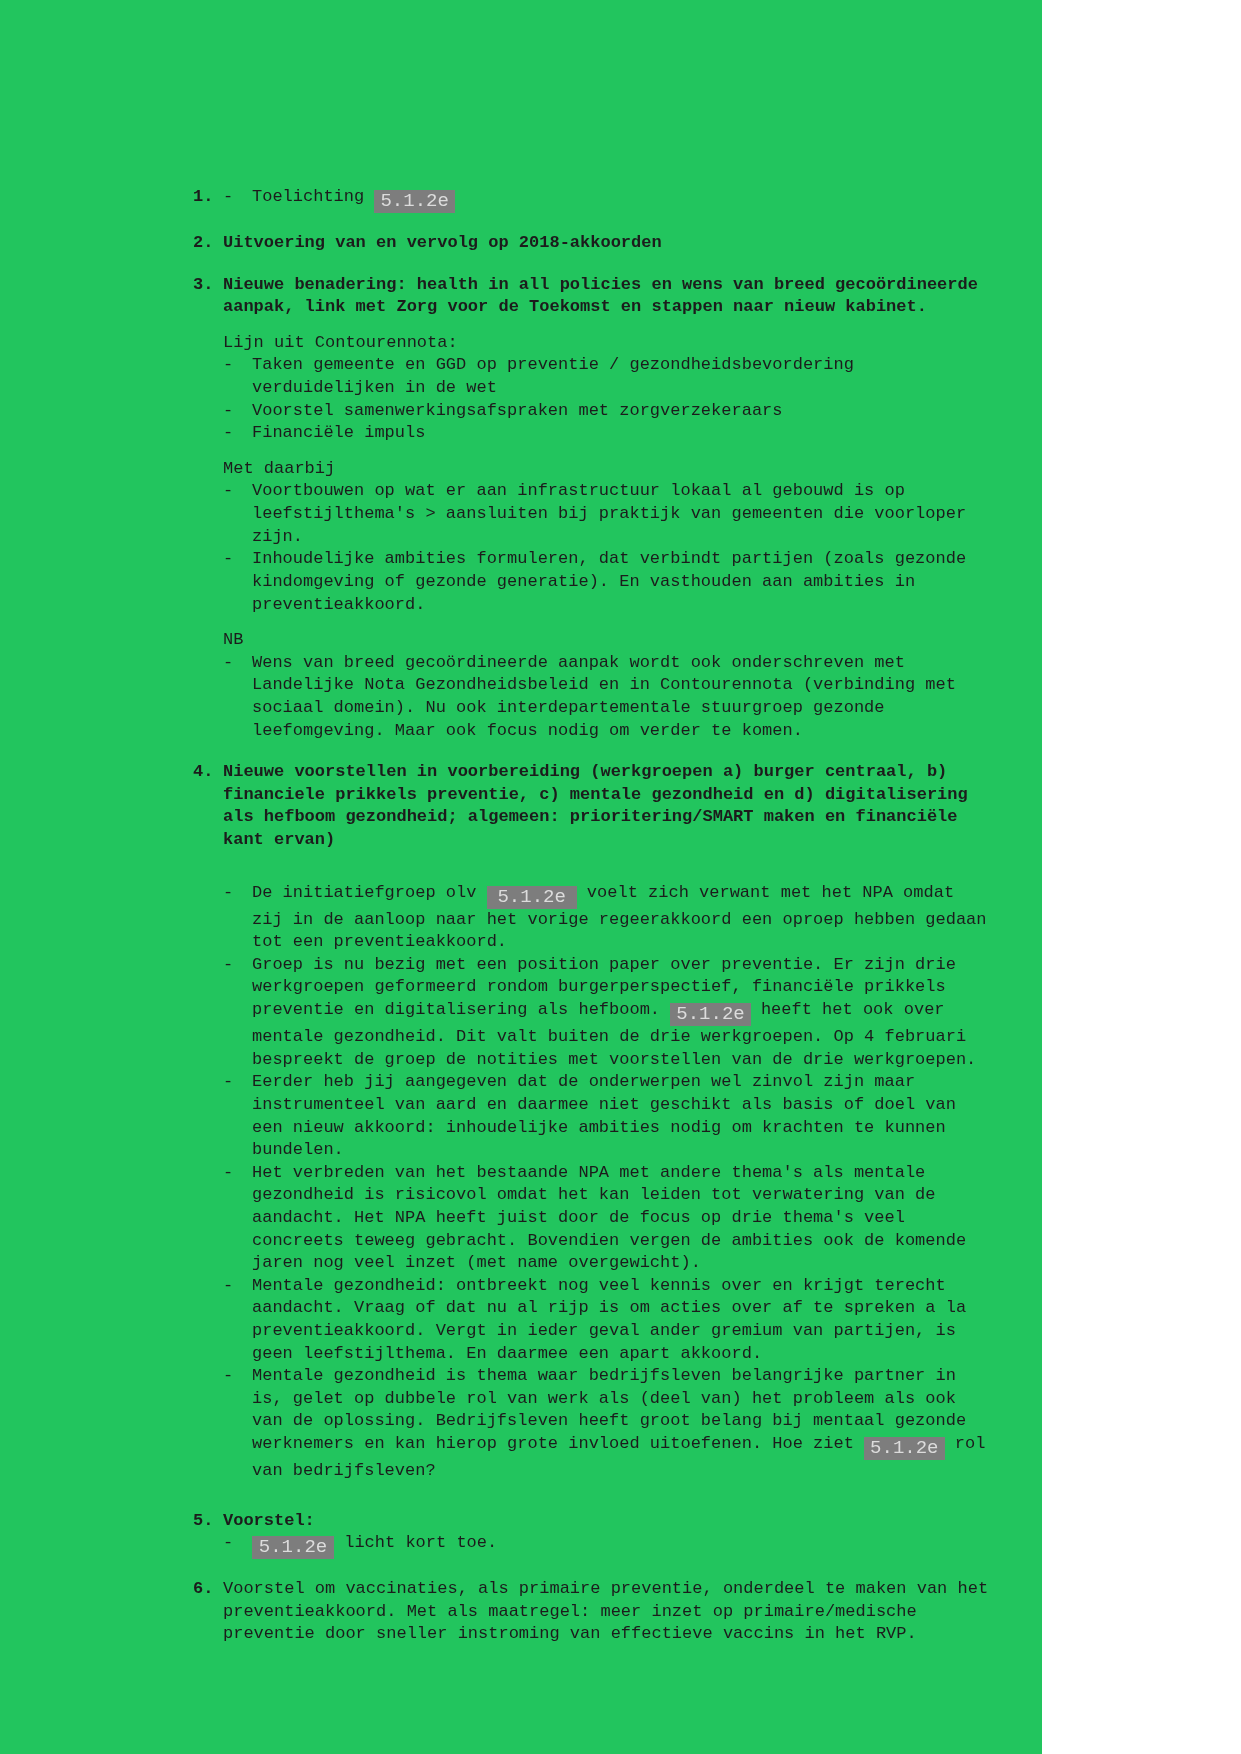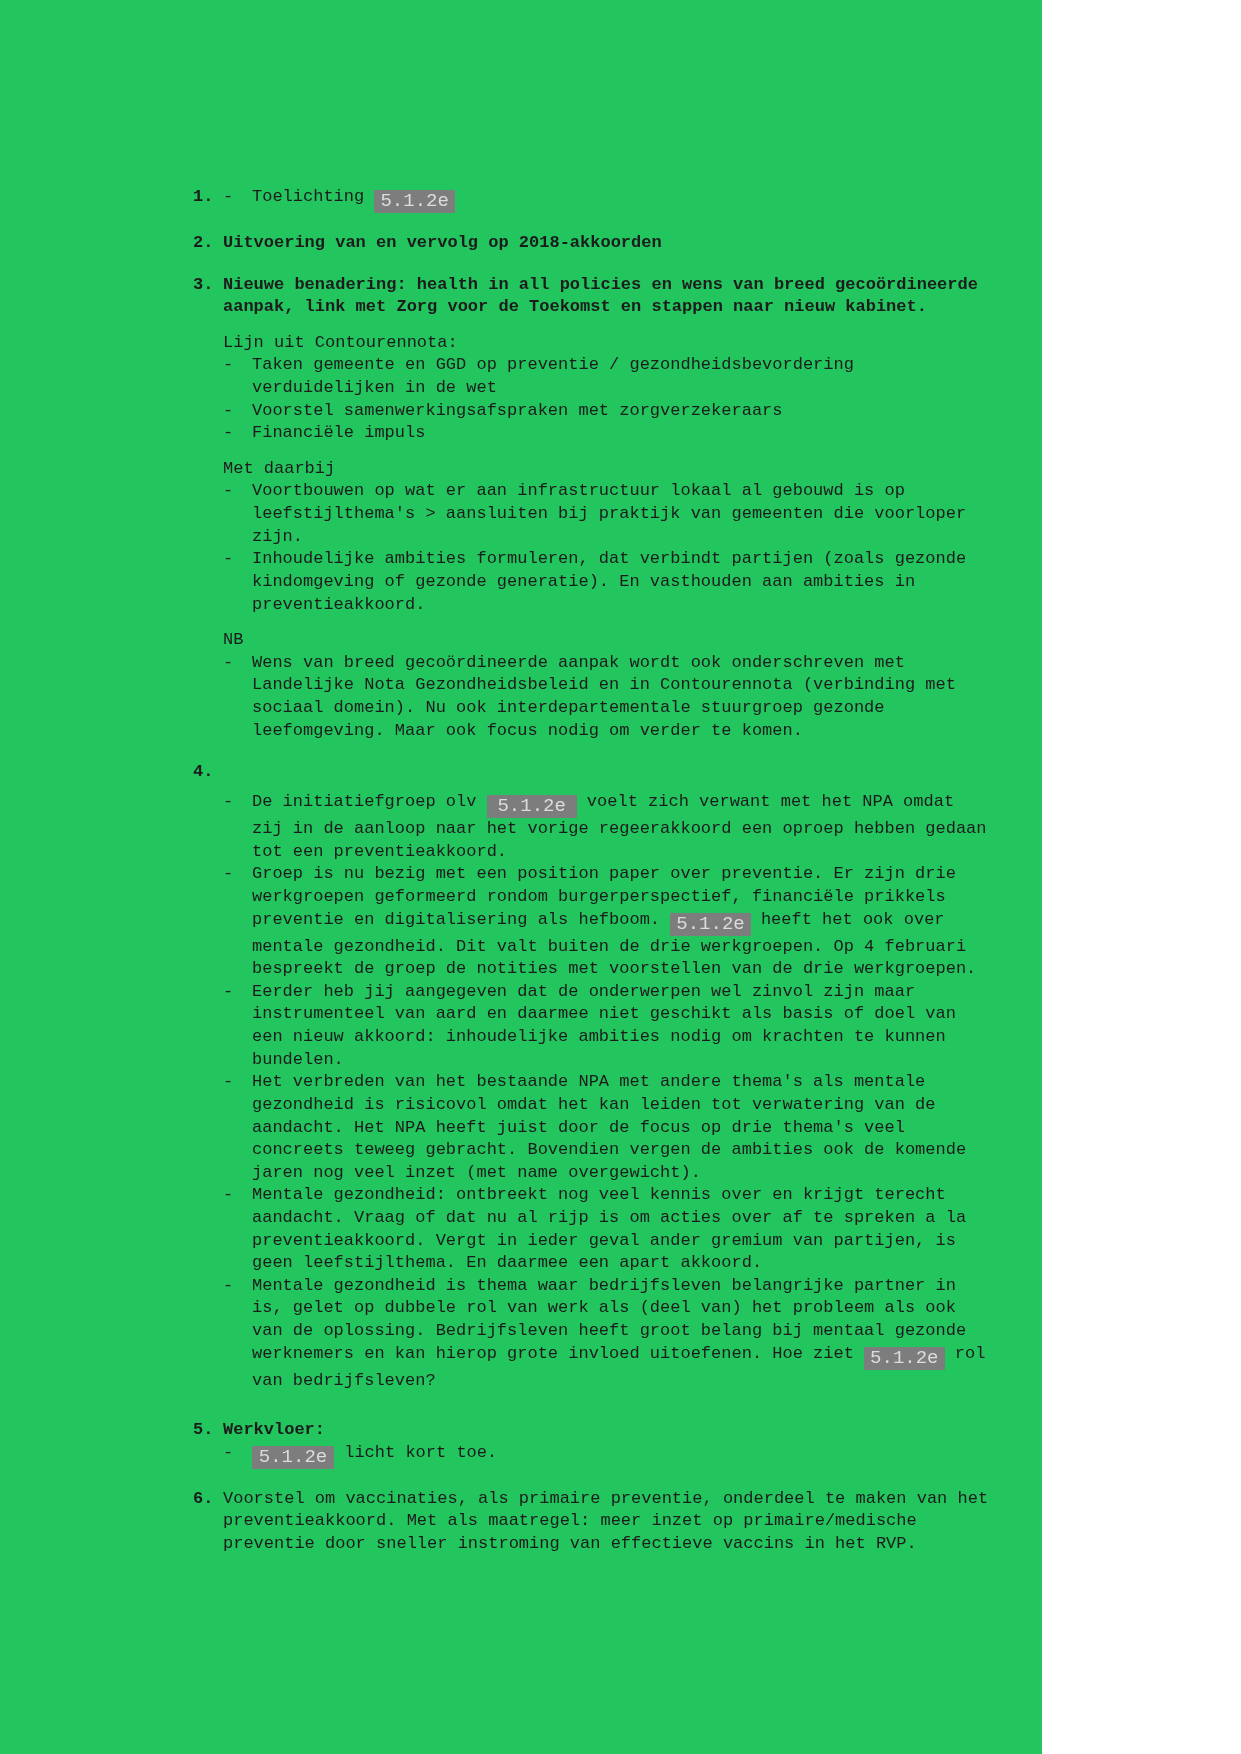--- a/index.html
+++ b/index.html
@@ -96,20 +96,21 @@
             <div class="bullet">
               <span class="dash">-</span>
               <span class="btext">Wens van breed gecoördineerde aanpak wordt ook onderschreven met Landelijke Nota Gezondheidsbeleid en in Contourennota (verbinding met sociaal domein). Nu ook interdepartementale stuurgroep gezonde leefomgeving. Maar ook focus nodig om verder te komen.</span>
             </div>
           </div>
         </div>
       </div>
       <div class="section">
         <div class="sec-num">4.</div>
         <div class="sec-body">
+          <div class="sec-title">Nieuwe voorstellen in voorbereiding (werkgroepen a) burger centraal, b) financiele prikkels preventie, c) mentale gezondheid en d) digitalisering als hefboom gezondheid; algemeen: prioritering/SMART maken en financiële kant ervan)</div>
           <div class="bullets gap-lg">
             <div class="bullet">
               <span class="dash">-</span>
               <span class="btext">De initiatiefgroep olv <span class="redaction" style="min-width: 90px; background: rgb(125, 125, 125);">5.1.2e</span> voelt zich verwant met het NPA omdat zij in de aanloop naar het vorige regeerakkoord een oproep hebben gedaan tot een preventieakkoord.</span>
             </div>
             <div class="bullet">
               <span class="dash">-</span>
               <span class="btext">Groep is nu bezig met een position paper over preventie. Er zijn drie werkgroepen geformeerd rondom burgerperspectief, financiële prikkels preventie en digitalisering als hefboom. <span class="redaction" style="min-width: 77px; background: rgb(125, 125, 125);">5.1.2e</span> heeft het ook over mentale gezondheid. Dit valt buiten de drie werkgroepen. Op 4 februari bespreekt de groep de notities met voorstellen van de drie werkgroepen.</span>
             </div>
             <div class="bullet">
@@ -127,21 +128,21 @@
             <div class="bullet">
               <span class="dash">-</span>
               <span class="btext">Mentale gezondheid is thema waar bedrijfsleven belangrijke partner in is, gelet op dubbele rol van werk als (deel van) het probleem als ook van de oplossing. Bedrijfsleven heeft groot belang bij mentaal gezonde werknemers en kan hierop grote invloed uitoefenen. Hoe ziet <span class="redaction" style="min-width: 78px; background: rgb(125, 125, 125);">5.1.2e</span> rol van bedrijfsleven?</span>
             </div>
           </div>
         </div>
       </div>
       <div class="section sec-gap">
         <div class="sec-num">5.</div>
         <div class="sec-body">
-          <div class="sec-title">Werkvloer:</div>
+          <div class="sec-title">Voorstel:</div>
           <div class="bullets">
             <div class="bullet">
               <span class="dash">-</span>
               <span class="btext"><span class="redaction" style="min-width: 82px; background: rgb(125, 125, 125);">5.1.2e</span> licht kort toe.</span>
             </div>
           </div>
         </div>
       </div>
       <div class="section">
         <div class="sec-num">6.</div>

